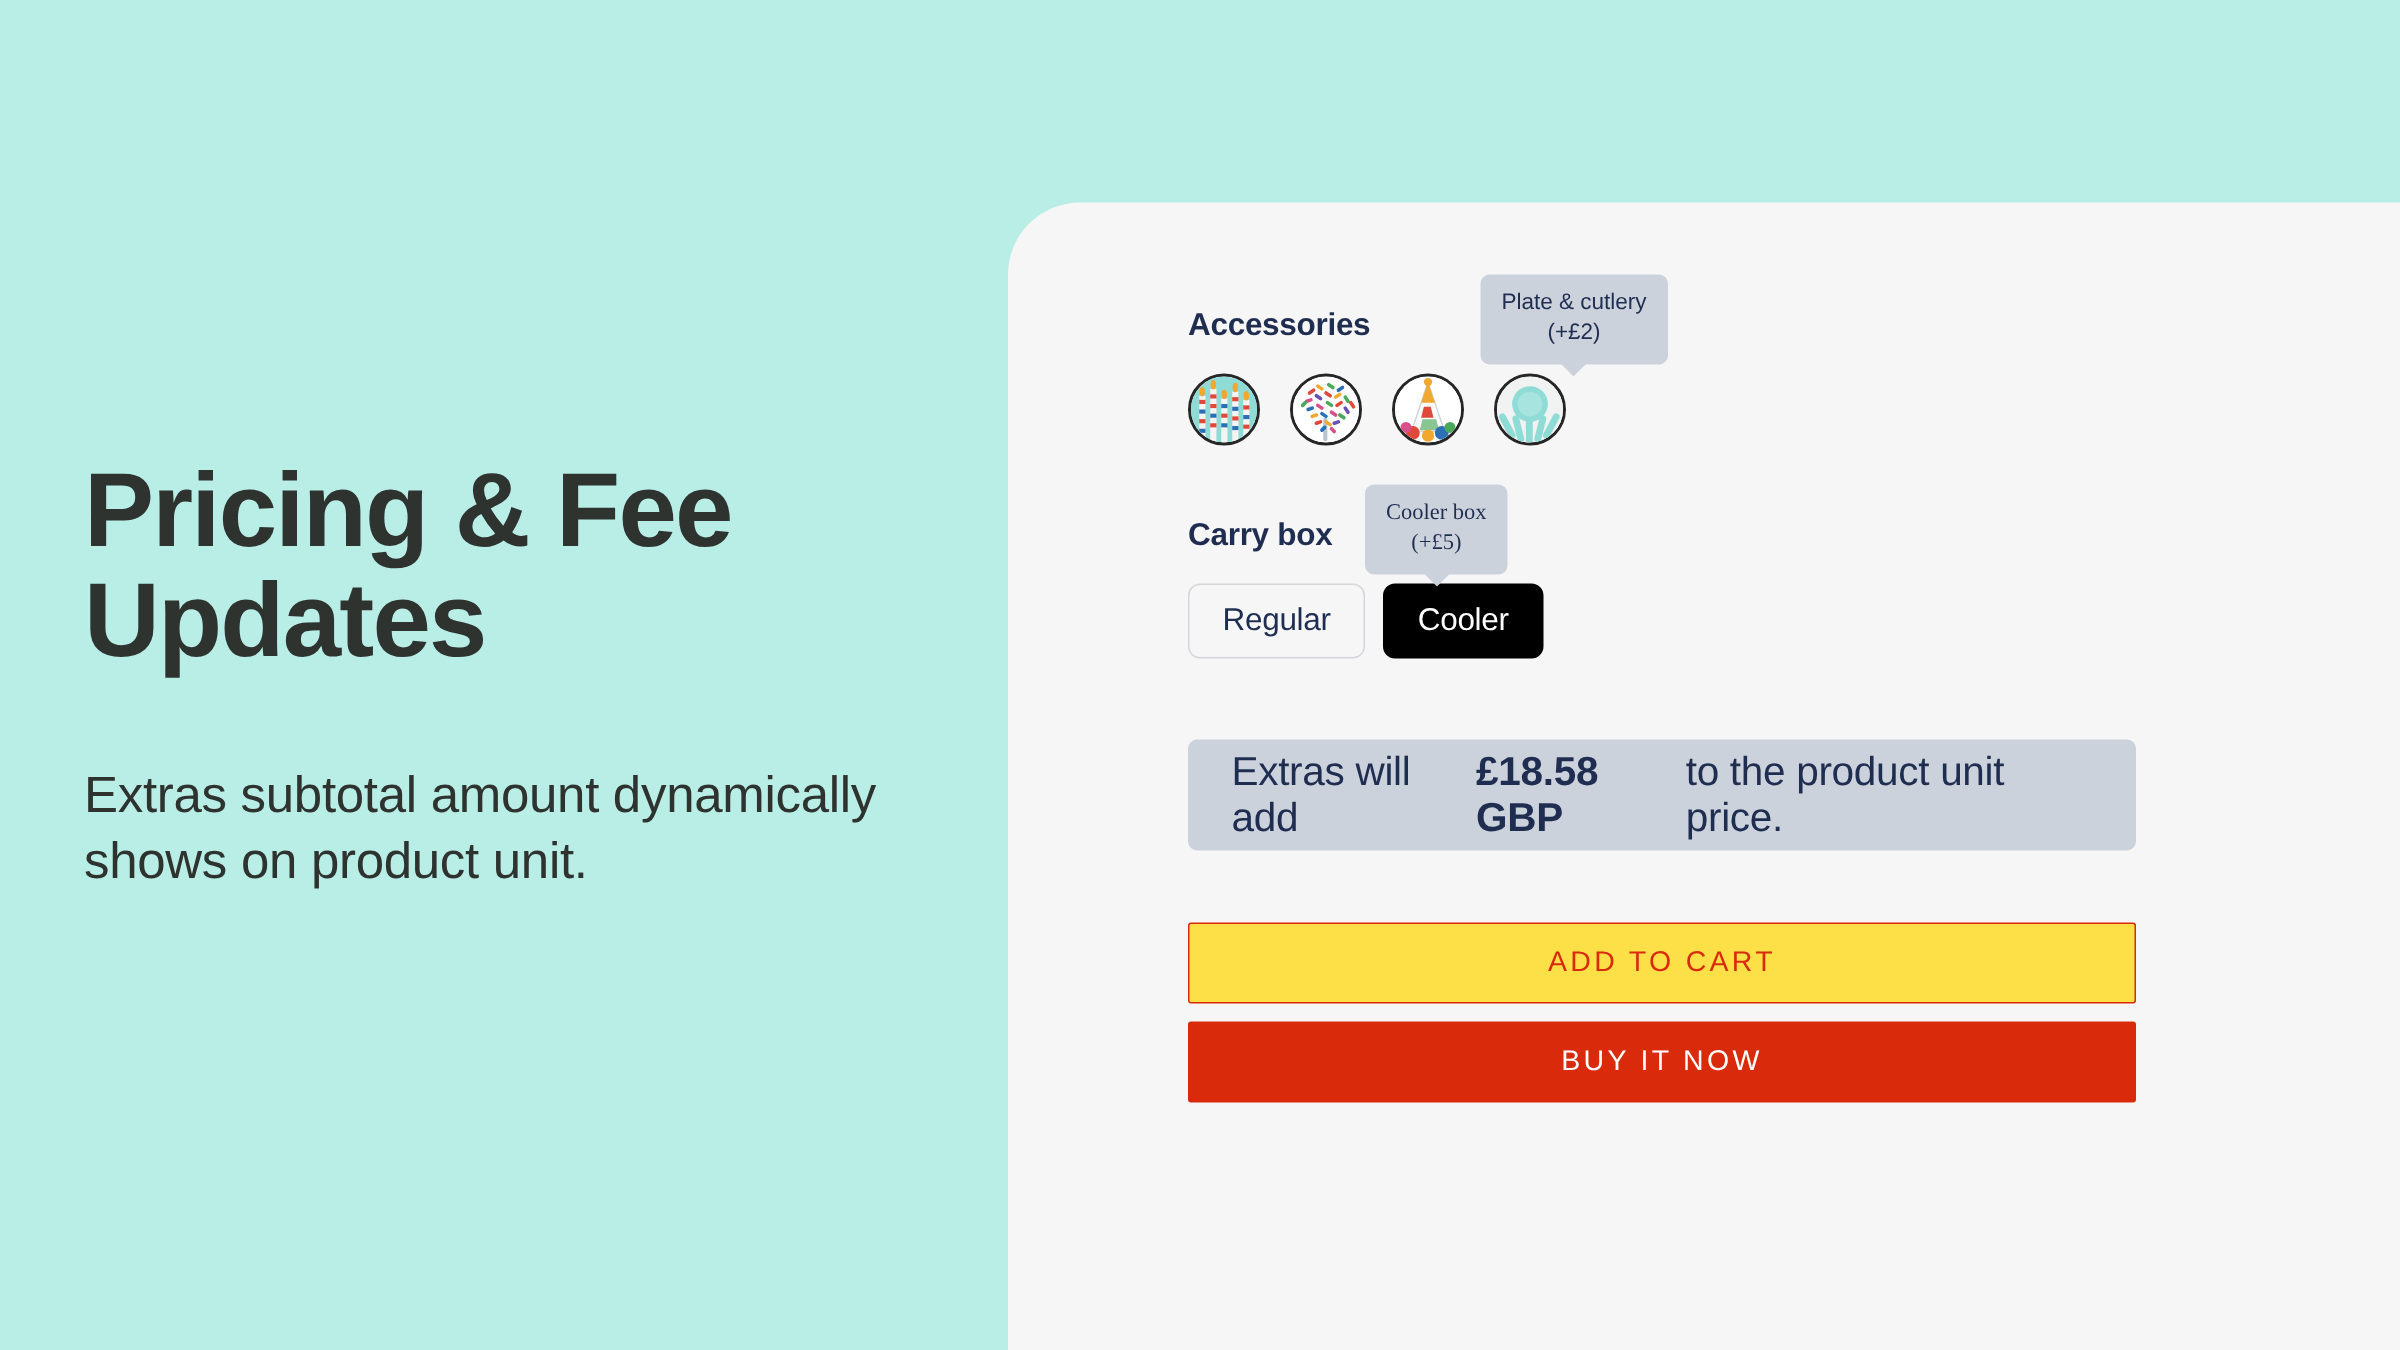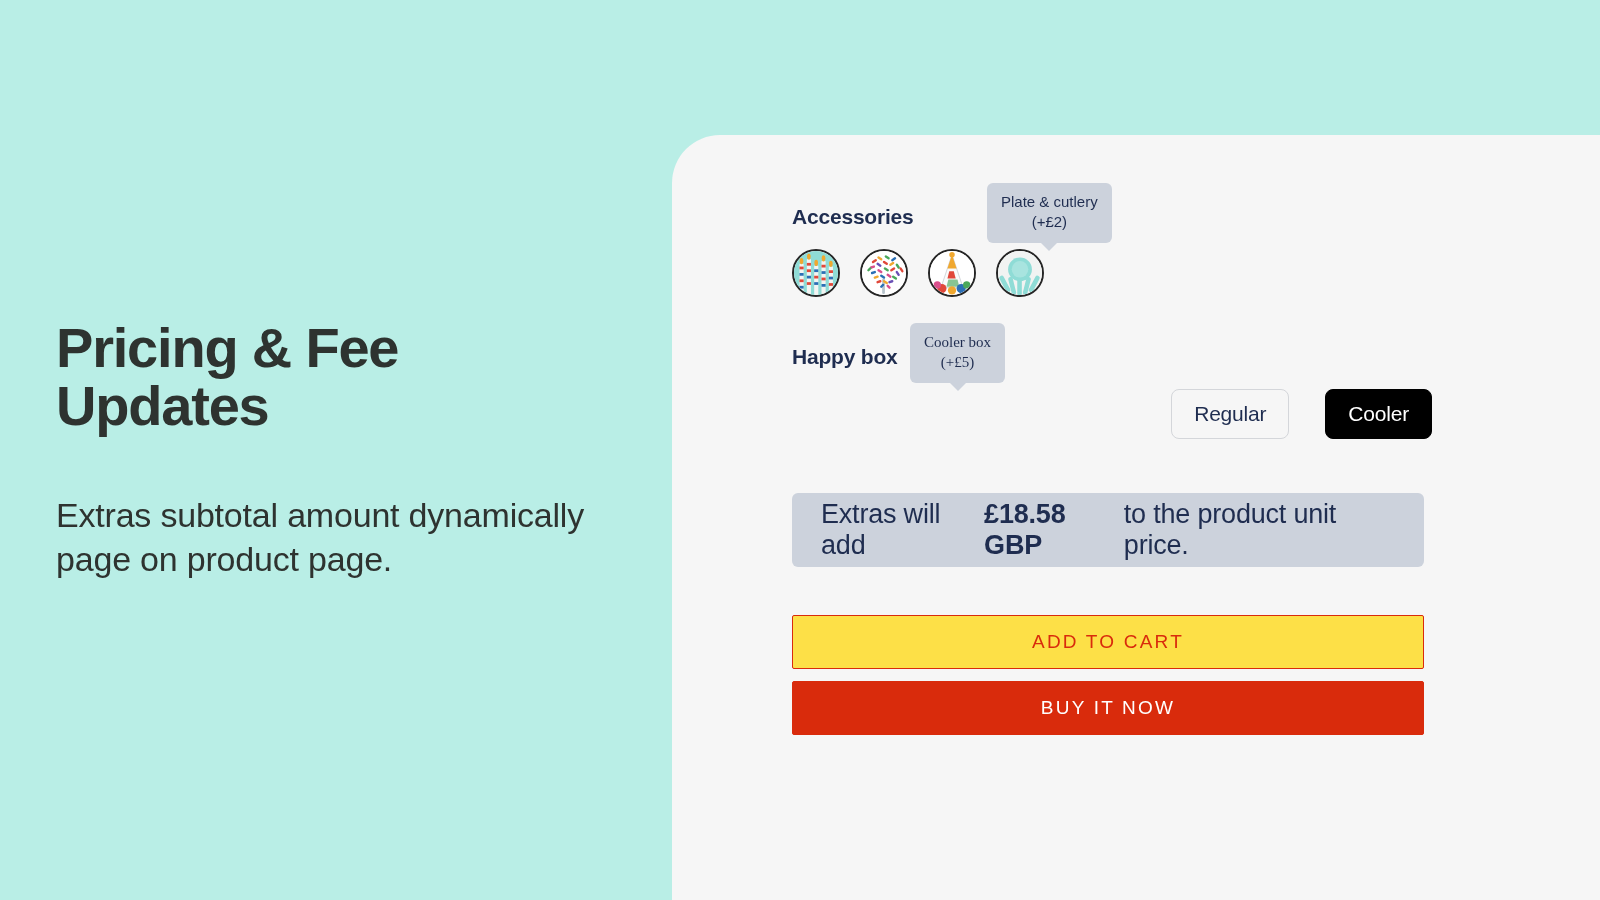--- a/index.html
+++ b/index.html
@@ -23,21 +23,21 @@
     left: 0; top: 0;
     width: 672px;
     height: 900px;
     padding: 0 56px;
     display: flex;
     flex-direction: column;
     justify-content: center;
   }
 
   .promo-title {
-    font-size: 56px;
+    font-size: 70px;
     line-height: 1.04;
     font-weight: 700;
     letter-spacing: -1.2px;
     color: #2e3330;
     margin-bottom: 58px;
     max-width: 590px;
   }
 
   .promo-sub {
     font-size: 34px;
@@ -154,23 +154,22 @@
     left: 118px;
     top: -22px;
     font-family: Liberation Serif, serif;
   }
 
   
   .carry-block { margin-top: 48px; }
 
   .choice-row {
     display: flex;
-    gap: 36px;
+    gap: 12px;
     margin-top: 18px;
-    justify-content: flex-end;
   }
 
   .choice {
     min-width: 106px;
     height: 50px;
     padding: 0 22px;
     display: flex;
     align-items: center;
     justify-content: center;
     font-family: "Liberation Sans", sans-serif;
@@ -231,21 +230,21 @@
     background: #d92b0c;
     color: #ffffff;
     border: 1.5px solid #d92b0c;
   }
 </style>
 </head>
 <body>
 
 <section class="promo">
   <h1 class="promo-title">Pricing &amp; Fee Updates</h1>
-  <p class="promo-sub">Extras subtotal amount dynamically page on product page.</p>
+  <p class="promo-sub">Extras subtotal amount dynamically shows on product unit.</p>
 </section>
 
 <section class="panel">
   <div class="form">
 
 
     <div class="accessories-block">
       <div class="label-with-tip">
         <span class="section-label">Accessories</span>
         <div class="tooltip tooltip-accessory">
@@ -363,21 +362,21 @@
             <circle cx="24" cy="20" r="13" fill="#8fdcd6"></circle>
             <circle cx="24" cy="20" r="9" fill="#a8e4df"></circle>
           </svg>
         </div>
 
       </div>
     </div>
 
     <div class="carry-block">
       <div class="label-with-tip">
-        <span class="section-label">Happy box</span>
+        <span class="section-label">Carry box</span>
         <div class="tooltip tooltip-carry">
           <div>Cooler box</div>
           <div>(+£5)</div>
         </div>
       </div>
 
       <div class="choice-row">
         <div class="choice unselected">Regular</div>
         <div class="choice selected">Cooler</div>
       </div>

